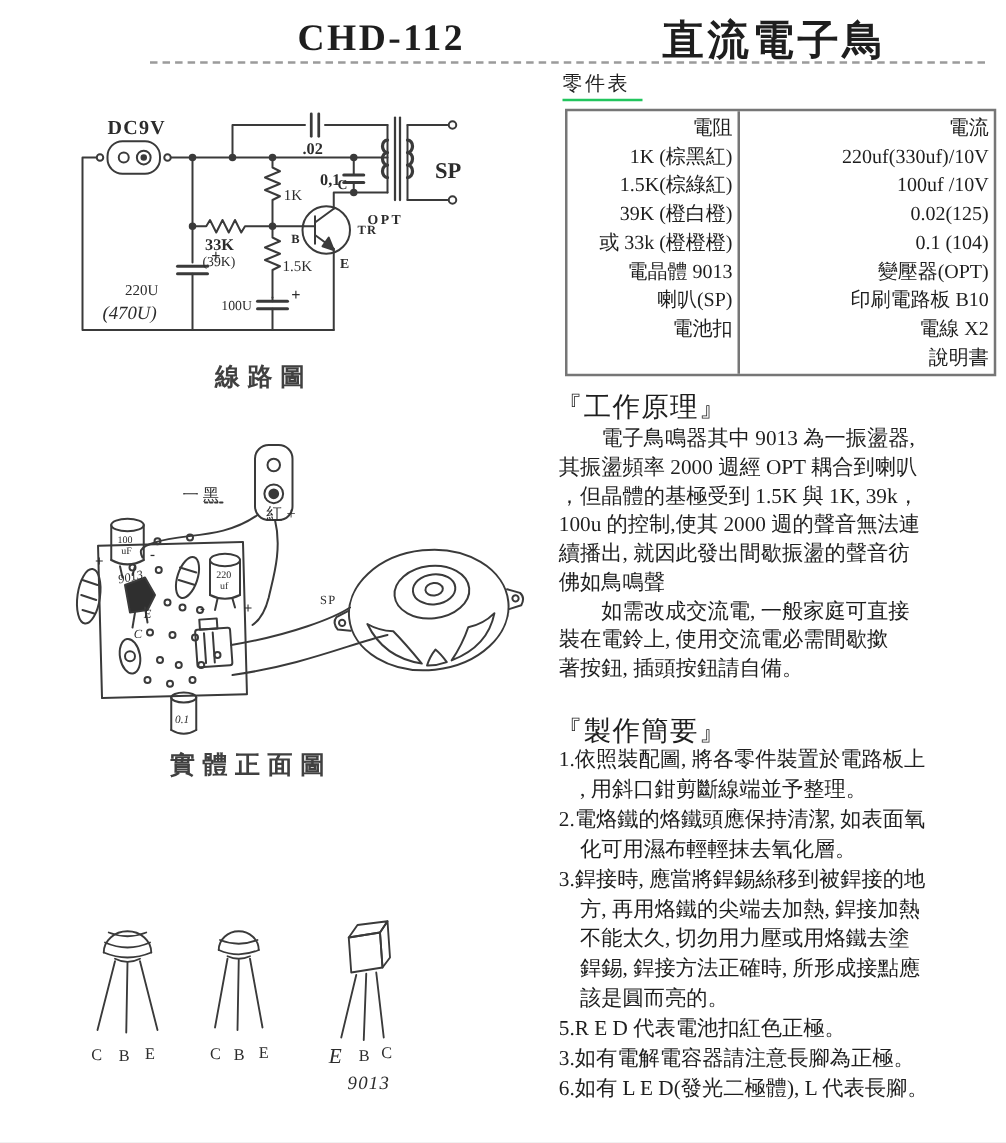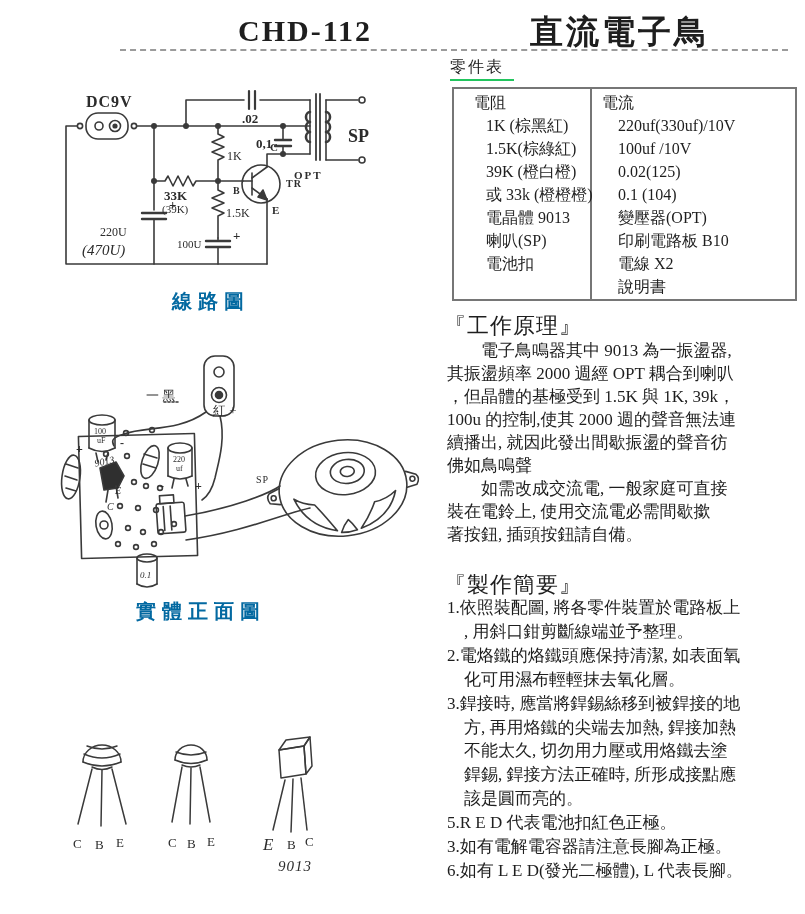--- a/index.html
+++ b/index.html
@@ -4,27 +4,27 @@
 <style>
   html,body{margin:0;padding:0;background:#e8e8e8;}
   .page{position:relative;width:805px;height:914px;background:#ffffff;overflow:hidden;
         font-family:"Liberation Serif","DejaVu Serif",serif;color:#1e1e1e;}
   .abs{position:absolute;}
   .model{left:238px;top:14px;font-size:30px;font-weight:700;letter-spacing:2px;}
   .cn-title{left:506px;top:10px;font-size:33px;font-weight:700;letter-spacing:3px;margin-left:24px;}
   .title-rule{left:120px;top:49px;width:668px;height:0;border-top:2px dashed #9b9b9b;}
   .parts-title{left:450px;top:57px;font-size:16px;letter-spacing:2px;border-bottom:2px solid #22c55e;padding:0 10px 1px 0;}
   .parts-table{left:452px;top:87px;width:341px;height:210px;border:2px solid #767676;display:flex;font-size:16px;}
-  .pcol{padding:3px 18px;box-sizing:border-box;}
+  .pcol{padding:3px 4px;box-sizing:border-box;text-align:right;}
   .pcol-left{width:138px;border-right:2px solid #767676;}
   .pcol-right{flex:1;padding-left:8px;}
   .col-h{line-height:22px;padding-left:2px;}
   .pitem{line-height:23px;padding-left:14px;white-space:pre;}
   .pcol-right .pitem{padding-left:18px;}
-  .fig-caption{font-size:20px;letter-spacing:6px;font-weight:600;color:#0369a1;}
+  .fig-caption{font-size:20px;letter-spacing:6px;font-weight:600;color:#404040;}
   #cap-circuit{left:172px;top:288px;}
   #cap-assembly{left:136px;top:598px;}
   .sec-h{font-size:22px;letter-spacing:1px;}
   #principle-h{left:444px;top:311px;}
   #making-h{left:444px;top:570px;}
   .lines{font-size:17px;}
   .tline{white-space:pre;}
   #principle-lines{left:447px;top:339px;width:356px;line-height:23px;}
   #making-lines{left:447px;top:596px;width:358px;line-height:23.9px;}
   svg{overflow:visible;}

